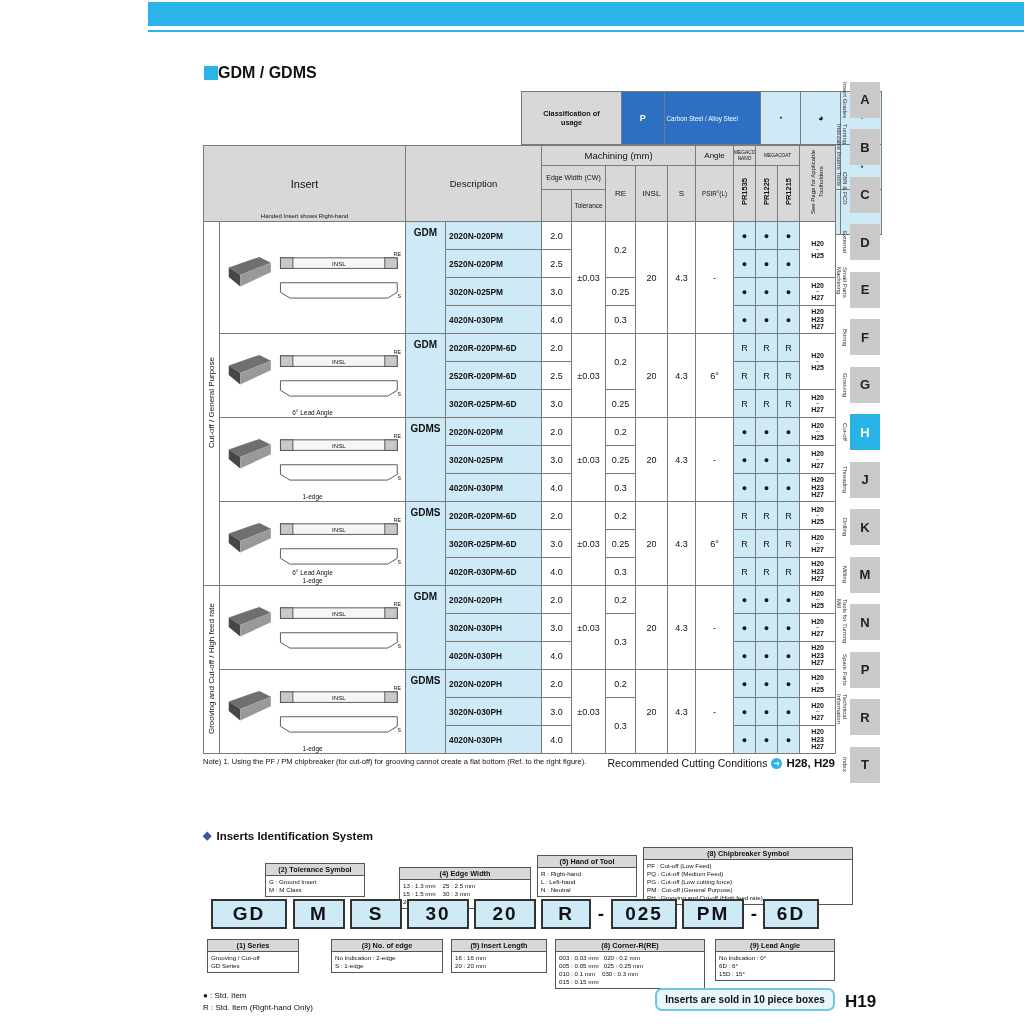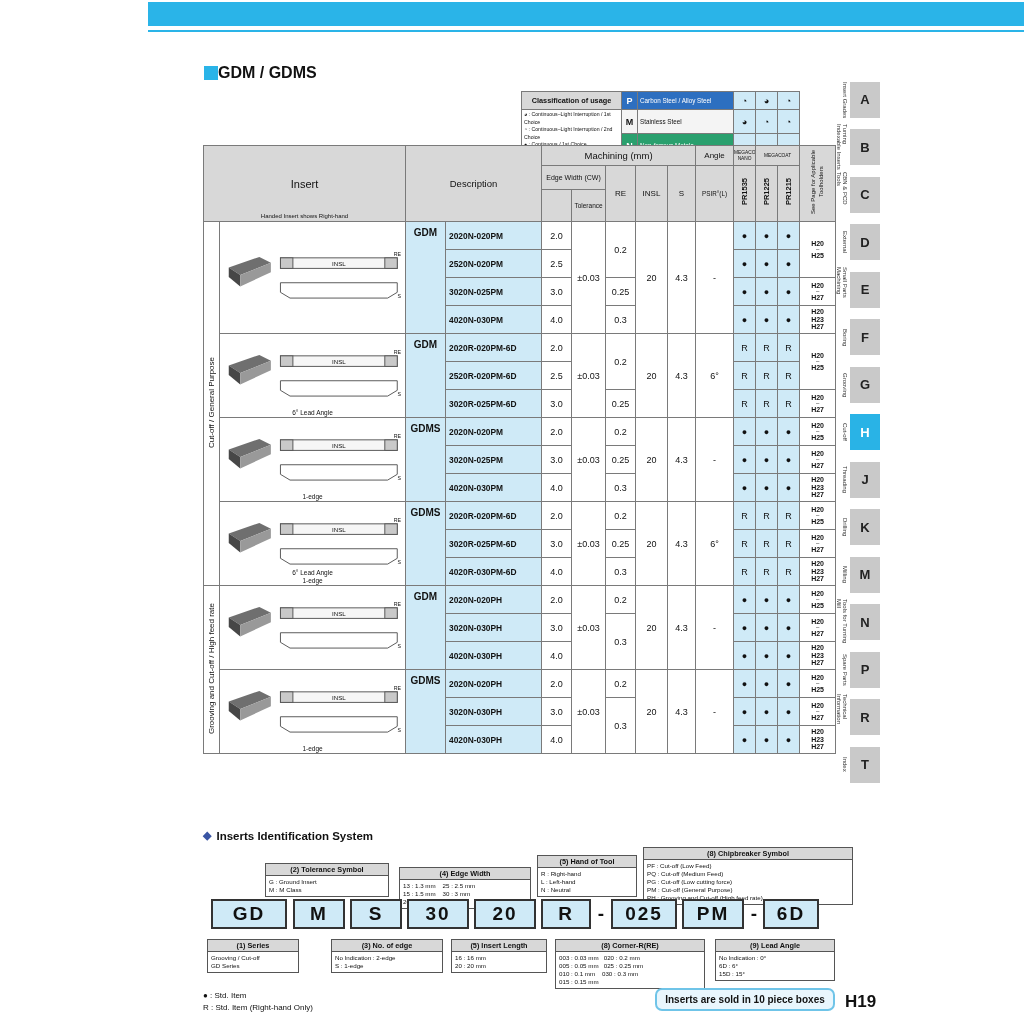--- a/index.html
+++ b/index.html
@@ -8,21 +8,21 @@
   .page { position:relative; width:1024px; height:1024px; background:#fff; overflow:hidden; }
 
   .topbar { position:absolute; left:148px; top:2px; width:876px; height:24px; background:#2ab4e8; }
   .topbar-line { position:absolute; left:148px; top:30px; width:876px; height:2px; background:#2ab4e8; }
 
   .title { position:absolute; left:204px; top:64px; display:flex; align-items:center; font-size:16px; font-weight:bold; }
   .title .sq { width:14px; height:14px; background:#2ab4e8; display:inline-block; }
 
   
   .clf { position:absolute; left:521px; top:91px; border-collapse:collapse; table-layout:fixed; background:#fff; }
-  .clf td { border:1px solid #7a7a7a; height:18px; padding:0; overflow:hidden; }
+  .clf td { border:1px solid #7a7a7a; height:18px; padding:17px; overflow:hidden; }
   .clf .t { width:100px; background:#d8d8d8; font-size:7.3px; font-weight:bold; text-align:center; }
   .clf .legend { width:100px; background:#fff; font-size:5.2px; line-height:1.45; padding:1px 2px; vertical-align:top; }
   .clf .code { width:16px; text-align:center; font-size:9px; font-weight:bold; }
   .clf .code-p { background:#2d6fc0; color:#fff; }
   .clf .code-m { background:#f4f4f4; color:#111; }
   .clf .code-n { background:#2aa06e; color:#fff; }
   .clf .lbl { width:96px; font-size:6.3px; padding-left:2px; text-align:left; }
   .clf .lbl-p { background:#2d6fc0; color:#fff; }
   .clf .lbl-m { background:#f4f4f4; }
   .clf .lbl-n { background:#2aa06e; color:#fff; }
@@ -77,21 +77,21 @@
   .code-row { position:absolute; left:0; top:52px; height:30px; width:100%; }
   .code-box { position:absolute; top:0; height:30px; background:#cfeaf7; border:2px solid #333; font-size:19px; font-weight:bold; display:flex; align-items:center; justify-content:center; letter-spacing:2px; }
   .code-dash { position:absolute; top:0; height:30px; font-size:19px; font-weight:bold; display:flex; align-items:center; justify-content:center; }
   .cp0{left:8px;width:76px;} .cp1{left:90px;width:52px;} .cp2{left:147px;width:52px;}
   .cp3{left:204px;width:62px;} .cp4{left:271px;width:62px;} .cp5{left:338px;width:50px;}
   .cp6{left:390px;width:16px;} .cp7{left:408px;width:66px;} .cp8{left:479px;width:62px;}
   .cp9{left:543px;width:16px;} .cp10{left:560px;width:56px;}
   .ann { position:absolute; border:1px solid #555; background:#fff; }
   .ann-h { background:#d8d8d8; font-size:7.3px; font-weight:bold; text-align:center; border-bottom:1px solid #555; padding:1px 2px; }
   .ann-b { font-size:6.2px; line-height:1.3; padding:2px 3px; white-space:pre; }
-  .tb0{left:62px; width:124px; top:16px;}
+  .tb0{left:62px; width:100px; top:16px;}
   .tb1{left:196px; width:132px; top:8px;margin-top:12px;}
   .tb2{left:334px; width:100px; top:8px;}
   .tb3{left:440px; width:210px; top:0;}
   .bb0{left:4px; width:92px; top:92px;}
   .bb1{left:128px; width:112px; top:92px;}
   .bb2{left:248px; width:96px; top:92px;}
   .bb3{left:352px; width:150px; top:92px;}
   .bb4{left:512px; width:120px; top:92px;}
 
   .legend-block { position:absolute; left:203px; top:990px; font-size:8px; line-height:1.5; }
@@ -533,20 +533,28 @@
           <td class="mark">●</td>
           <td class="pagec" rowspan="1">
             <div class="pg">H20</div>
             <div class="pg">H23</div>
             <div class="pg">H27</div>
           </td>
         </tr>
       </tbody>
   </table>
 
+  <div class="note-row">
+    <div class="note">Note) 1. Using the PF / PM chipbreaker (for cut-off) for grooving cannot create a flat bottom (Ref. to the right figure).</div>
+    <div class="rec">
+      <span>Recommended Cutting Conditions</span>
+      <span class="circ">➜</span>
+      <b>H28, H29</b>
+    </div>
+  </div>
 
 
   <div class="id-title">
     <span class="dia">◆</span>
     <span>Inserts Identification System</span>
   </div>
 
   <div class="idsys">
     <div>
         <div class="ann tb0">

